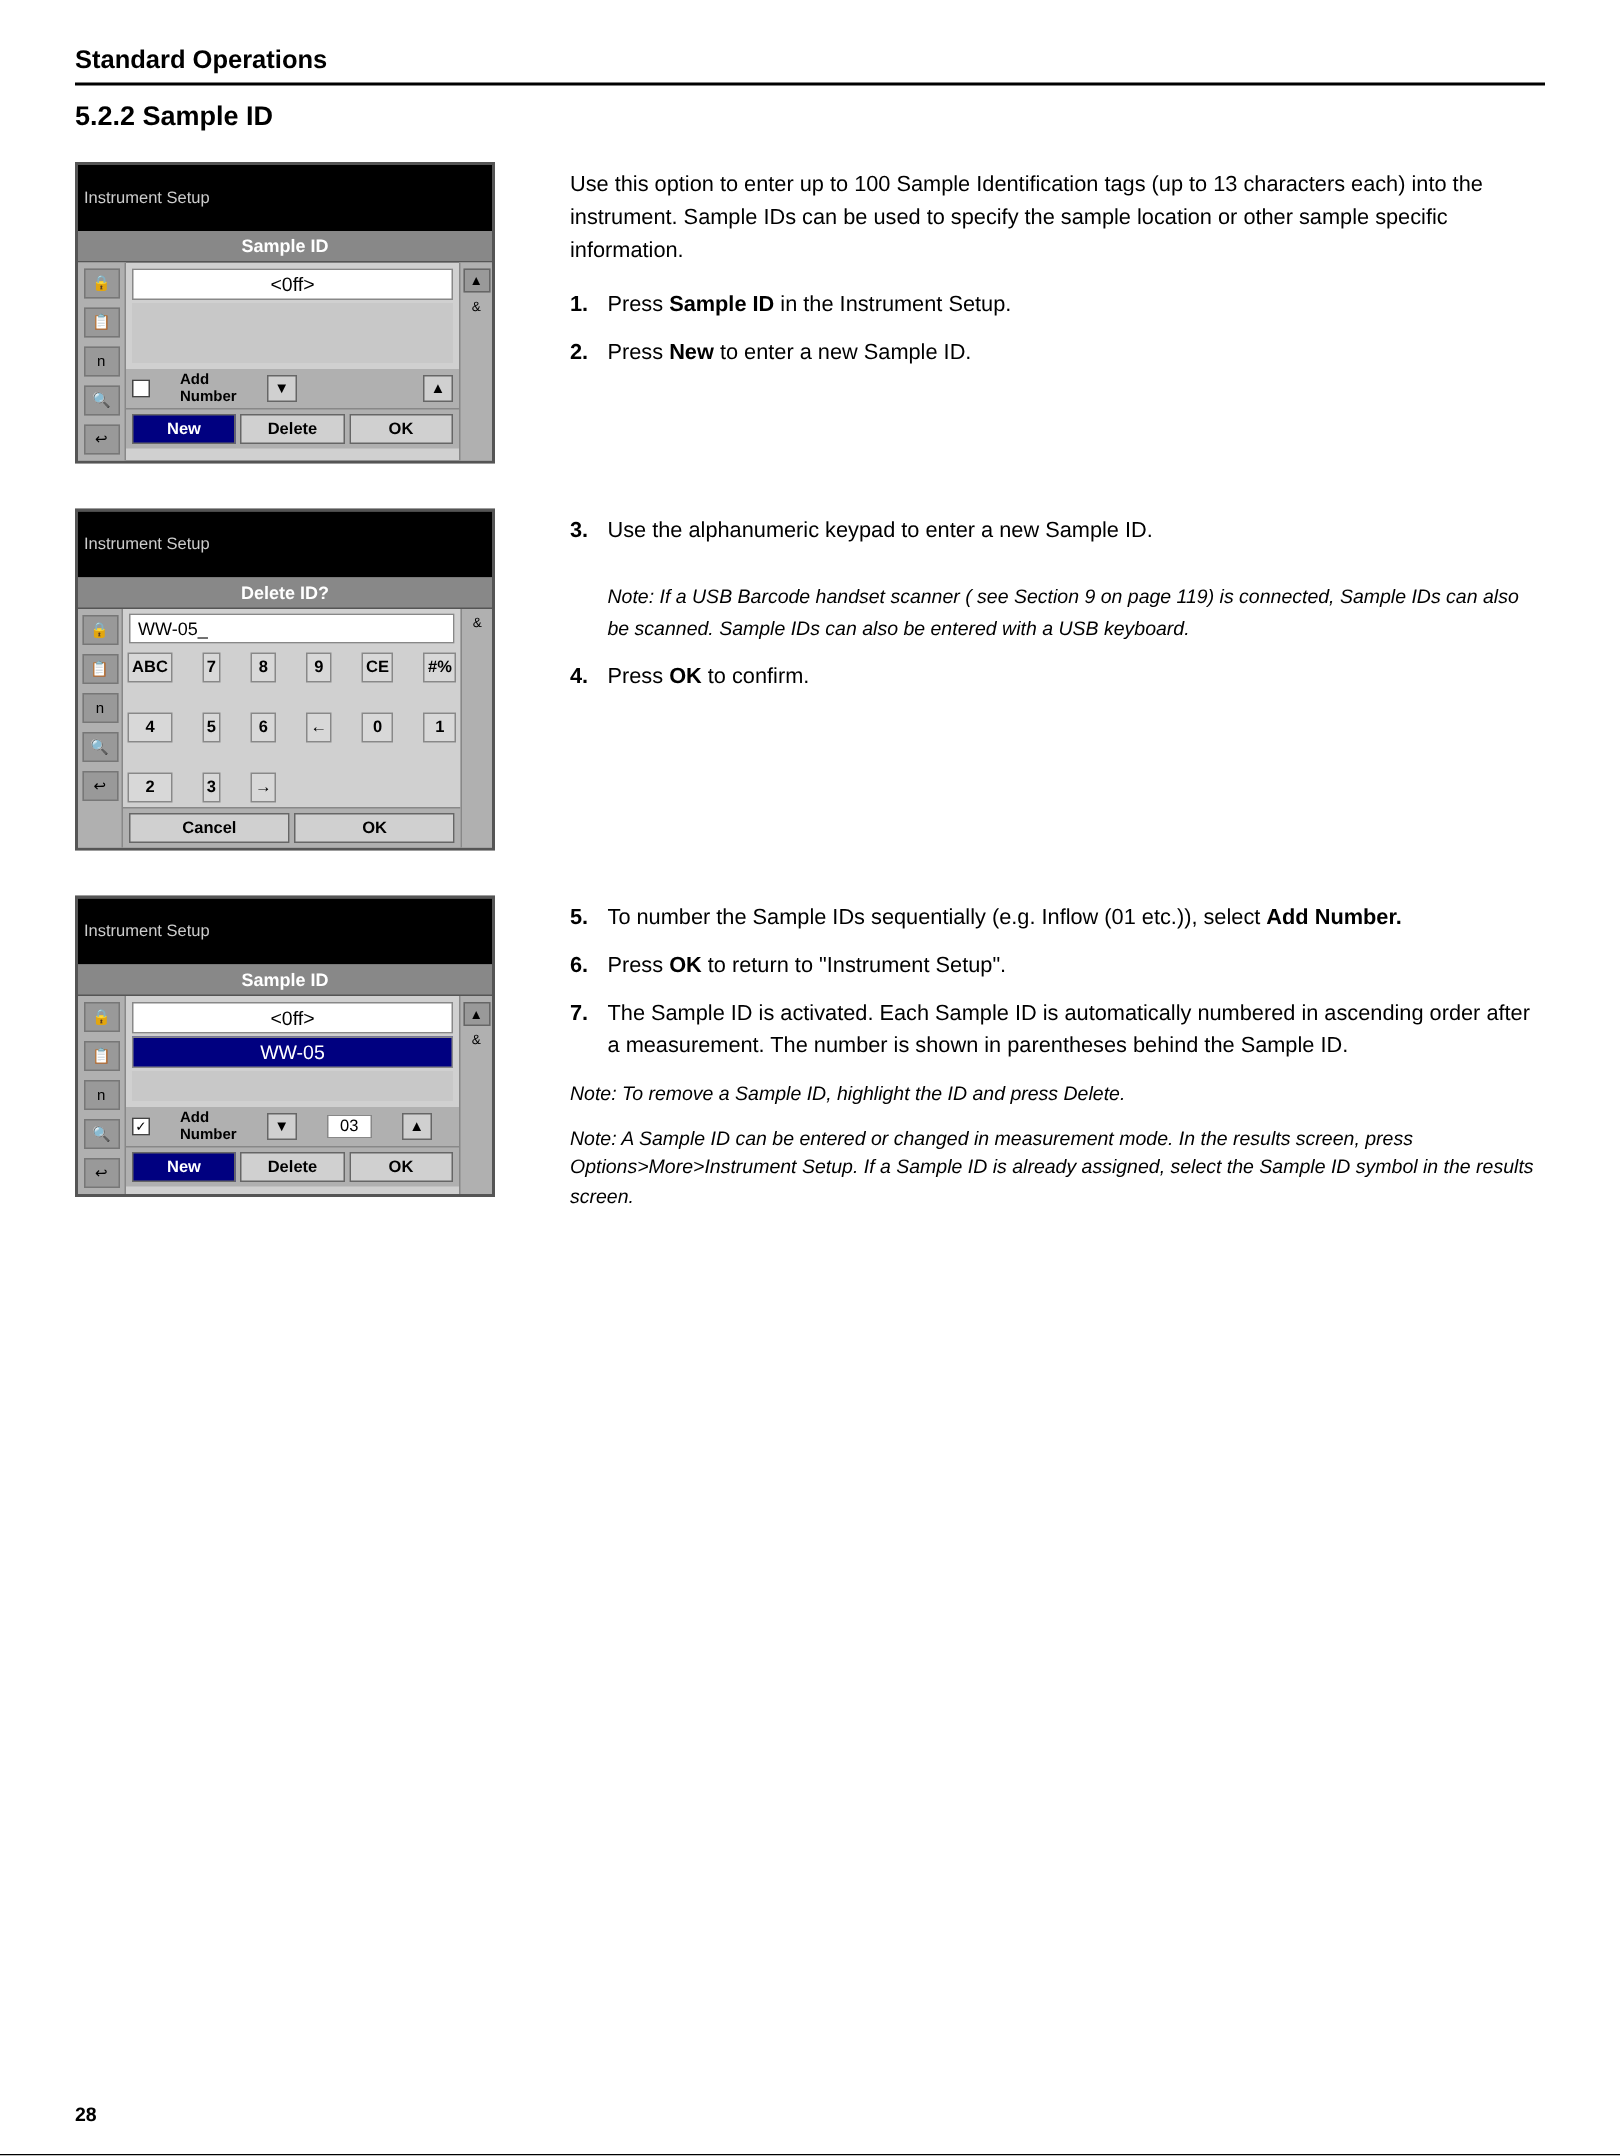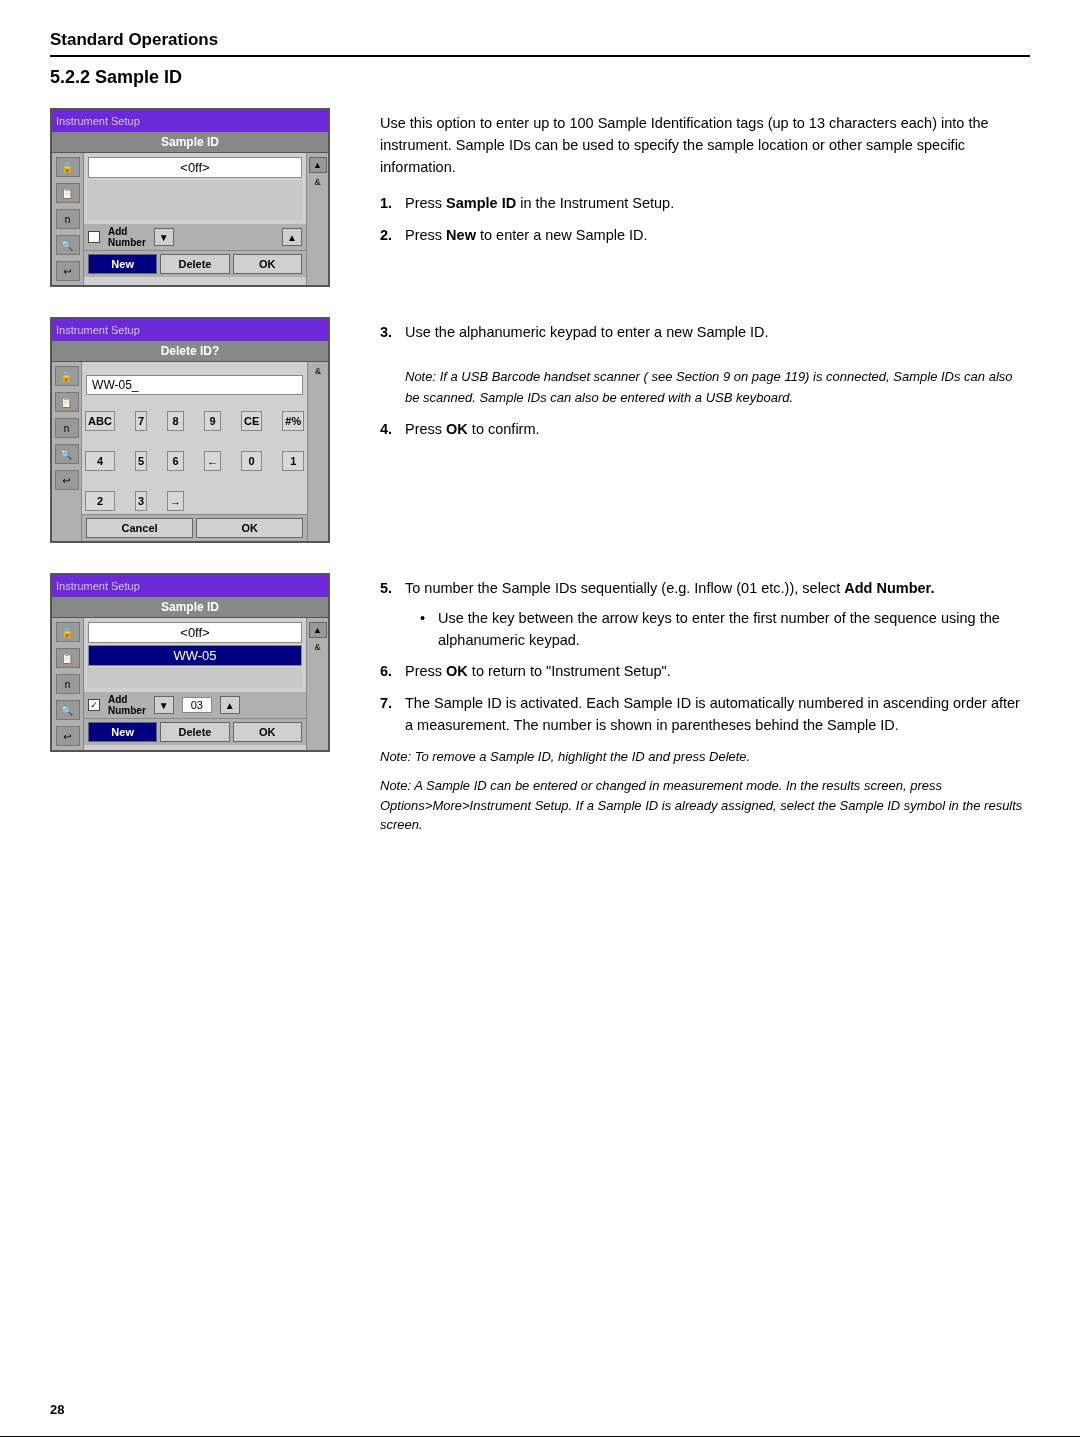--- a/index.html
+++ b/index.html
@@ -149,21 +149,21 @@
       flex: 1;
       text-align: center;
     }
     .screen-btn.active {
       background: #000080;
       color: #fff;
     }
     .add-number-row {
       display: flex;
       align-items: center;
-      gap: 8px;
+      gap: 20px;
       padding: 2px 4px;
       background: #b0b0b0;
     }
     .screen-arrow-btn {
       width: 20px;
       height: 18px;
       background: #d0d0d0;
       border: 1px solid #666;
       display: flex;
       align-items: center;
@@ -186,21 +186,21 @@
       padding: 3px 2px;
       font-size: 11px;
       font-weight: bold;
       cursor: pointer;
     }
     .input-display {
       background: #fff;
       border: 1px solid #888;
       padding: 2px 5px;
       font-size: 12px;
-      margin: 13px 4px;
+      margin: 3px 4px;
     }
 
     
     .screen-checkbox {
       width: 12px;
       height: 12px;
       border: 1px solid #444;
       background: #fff;
       display: inline-flex;
       align-items: center;
@@ -261,24 +261,24 @@
     .page-footer {
       position: absolute;
       bottom: 20px;
       left: 50px;
       font-size: 13px;
       font-weight: bold;
     }
 
     
     .instr-title-row {
-      background: #6d28d9;
+      background: #000000;
       font-size: 11px;
       color: #ccc;
-      padding: 5px 4px;
+      padding: 16px 4px;
       text-align: left;
     }
 
     .number-input-box {
       background: #fff;
       border: 1px solid #888;
       width: 30px;
       text-align: center;
       font-size: 11px;
       padding: 1px;
@@ -455,21 +455,20 @@
         </div>
       </div>
     </div>
 
     <div class="right-col">
       <ol class="step-list">
         <li>
           <span class="step-num">5.</span>
           To number the Sample IDs sequentially (e.g. Inflow (01 etc.)), select <strong>Add Number.</strong>
           <ul class="bullet-list">
-            <li>Use the key between the arrow keys to enter the first number of the sequence using the alphanumeric keypad.</li>
           </ul>
         </li>
         <li>
           <span class="step-num">6.</span>
           Press <strong>OK</strong> to return to "Instrument Setup".
         </li>
         <li>
           <span class="step-num">7.</span>
           The Sample ID is activated. Each Sample ID is automatically numbered in ascending order after a measurement. The number is shown in parentheses behind the Sample ID.
         </li>

